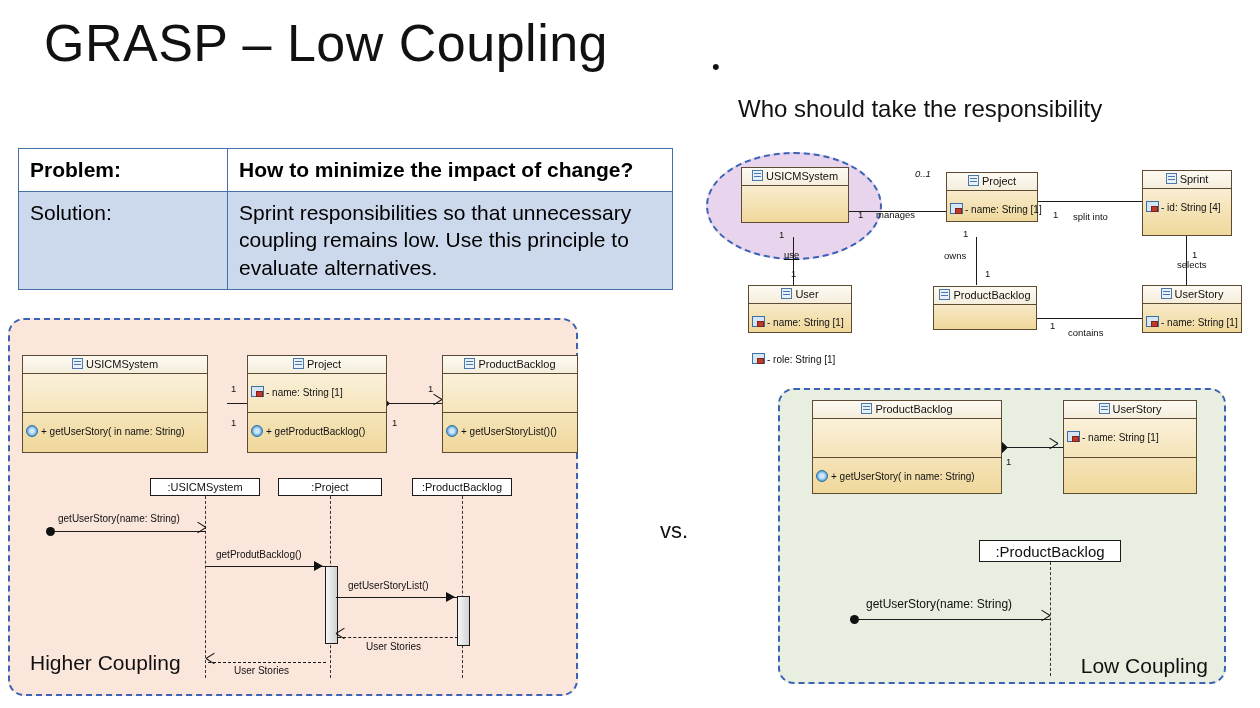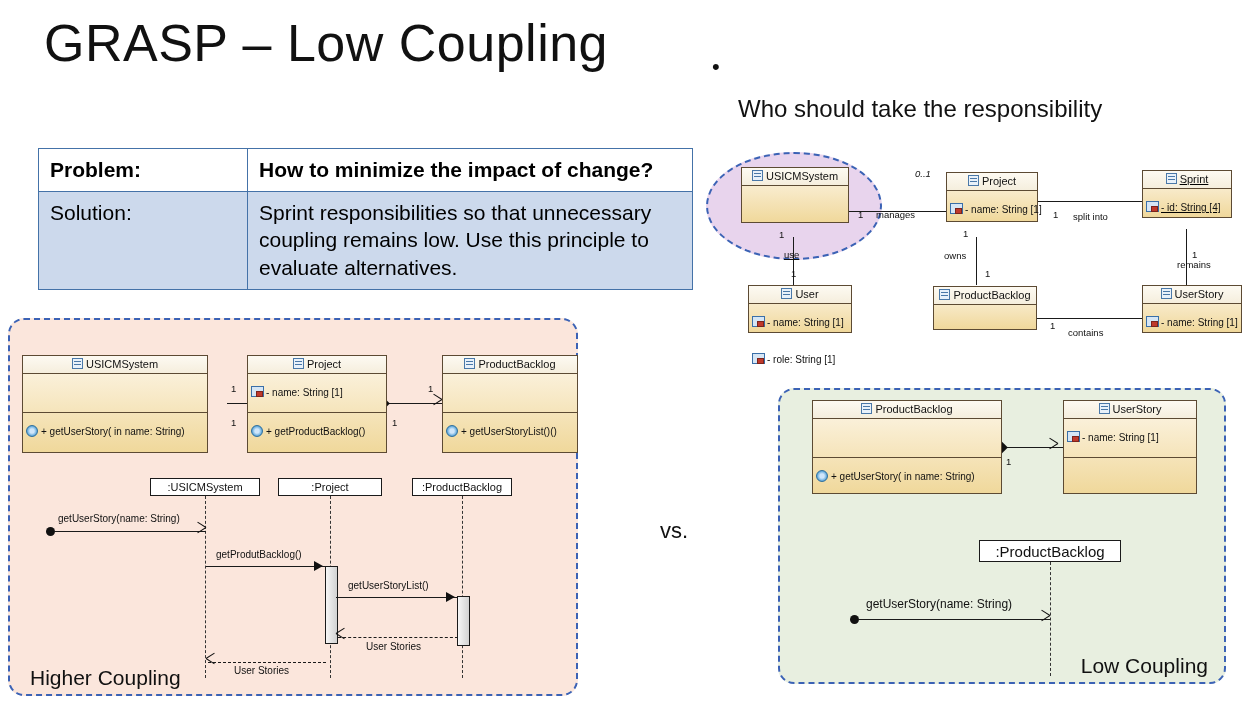--- a/index.html
+++ b/index.html
@@ -20,21 +20,21 @@
   
   #question-block{
     left:712px; top:52px; width:540px; font-size:24px; line-height:1.18; color:#111;
   }
   #question-block .bullet{position:absolute;left:0;top:2px;font-size:22px;}
   #question-block .qtext{display:block;margin-left:26px;margin-top:43px;}
   #question-block i{font-style:italic;}
 
   
   #ps-table{
-    left:38px; top:148px; width:655px; border-collapse:collapse;
+    left:18px; top:148px; width:655px; border-collapse:collapse;
     border:1px solid #4472a8; table-layout:fixed;
   }
   #ps-table td{
     border:1px solid #4472a8; padding:7px 11px; font-size:21px; vertical-align:top;
     line-height:1.32;
   }
   #ps-table .col-label{width:186px;}
   #ps-table tr.row-problem td{background:#ffffff;font-weight:bold;}
   #ps-table tr.row-solution td{background:#ccd9ec;font-weight:400;}
 
@@ -68,21 +68,21 @@
   .lnh{height:1px;}
   .lnv{width:1px;}
   .mult{position:absolute;font-size:9.5px;color:#111;white-space:nowrap;}
   .rolelbl{position:absolute;font-size:9.5px;color:#111;white-space:nowrap;}
 
   
   .panel{position:absolute;border:2px dashed #3b62b5;border-radius:16px;box-sizing:border-box;}
   #panel-higher{left:8px;top:318px;width:570px;height:378px;background:#fbe6dc;}
   #panel-low{left:778px;top:388px;width:448px;height:296px;background:#e8efe0;}
   .panel-label{position:absolute;font-size:21px;color:#111;}
-  #label-higher{left:20px;bottom:4px;}
+  #label-higher{left:20px;bottom:19px;}
   #label-low{right:16px;bottom:4px;}
 
   
   .lifeline-box{position:absolute;border:1px solid #1a1a1a;background:#fff;
     font-size:11px;line-height:17px;height:18px;text-align:center;white-space:nowrap;
     box-sizing:border-box;padding:0 5px;color:#111;}
   .lifeline{position:absolute;width:0;border-left:1px dashed #333;}
   .activation{position:absolute;width:11px;border:1px solid #1a1a1a;
     background:linear-gradient(90deg,#f6f6f6,#d2d2d2);}
   .msg-label{position:absolute;font-size:10px;color:#111;white-space:nowrap;}
@@ -161,21 +161,21 @@
   <div class="sect">
     <div class="attr"><span class="ai"></span><span>- name: String [1]</span></div>
   </div>
 </div>
 
 <div class="uml" style="left:933px;top:286px;width:104px;height:44px;">
   <div class="cname"><span class="ci"></span><span>ProductBacklog</span></div>
   <div class="blank"></div>
 </div>
 
-<div class="uml" style="left:1142px;top:170px;width:90px;height:48px;text-decoration:underline;">
+<div class="uml" style="left:1142px;top:170px;width:90px;height:66px;">
   <div class="cname"><span class="ci"></span><span>Sprint</span></div>
   <div class="sect">
     <div class="attr"><span class="ai"></span><span>- id: String [4]</span></div>
   </div>
 </div>
 
 <div class="uml" style="left:1142px;top:285px;width:100px;height:48px;">
   <div class="cname"><span class="ci"></span><span>UserStory</span></div>
   <div class="sect">
     <div class="attr"><span class="ai"></span><span>- name: String [1]</span></div>
@@ -187,21 +187,21 @@
 <div class="rolelbl abs" style="left:876px;top:209px;">manages</div>
 <div class="mult abs" style="left:779px;top:229px;">1</div>
 <div class="rolelbl abs" style="left:784px;top:249px;text-decoration:underline;">use</div>
 <div class="mult abs" style="left:791px;top:268px;">1</div>
 <div class="mult abs" style="left:963px;top:228px;">1</div>
 <div class="rolelbl abs" style="left:944px;top:250px;">owns</div>
 <div class="mult abs" style="left:985px;top:268px;">1</div>
 <div class="mult abs" style="left:1053px;top:209px;">1</div>
 <div class="rolelbl abs" style="left:1073px;top:211px;">split into</div>
 <div class="mult abs" style="left:1192px;top:249px;">1</div>
-<div class="rolelbl abs" style="left:1177px;top:259px;">remains</div>
+<div class="rolelbl abs" style="left:1177px;top:259px;">selects</div>
 <div class="mult abs" style="left:1050px;top:320px;">1</div>
 <div class="rolelbl abs" style="left:1068px;top:327px;">contains</div>
 
 <div class="panel" id="panel-higher">
   <div class="panel-label" id="label-higher">Higher Coupling</div>
 </div>
 
 <div class="ln lnh abs" style="left:227px;top:403px;width:20px;"></div>
 <div class="ln lnh abs" style="left:387px;top:403px;width:62px;"></div>
 <div class="diamond abs" style="left:379px;top:399px;"></div>

